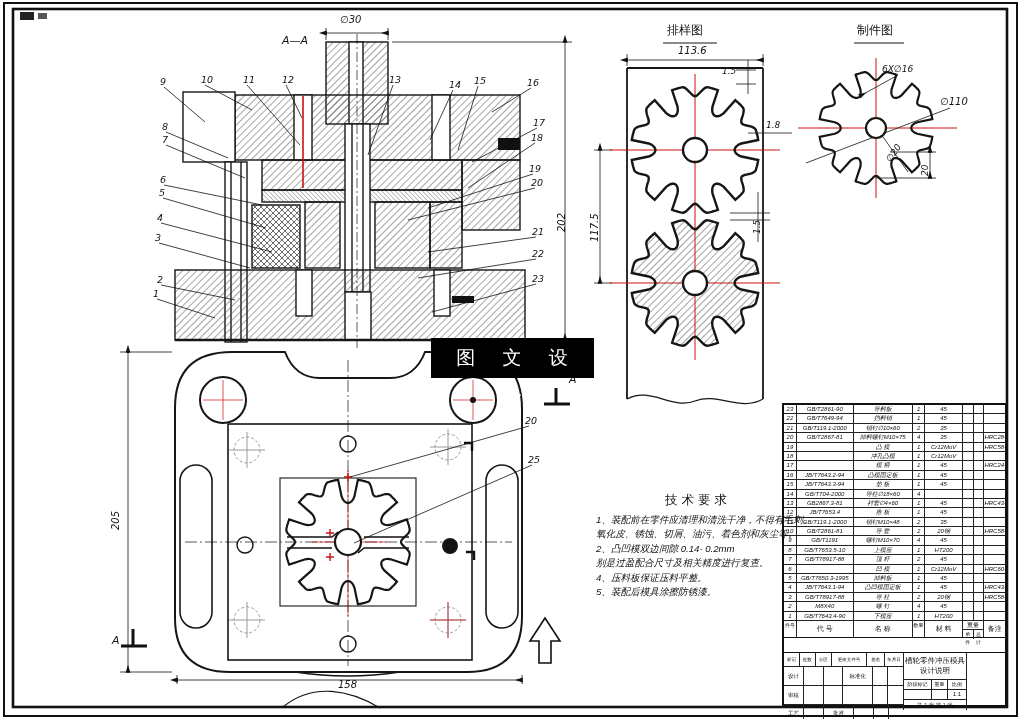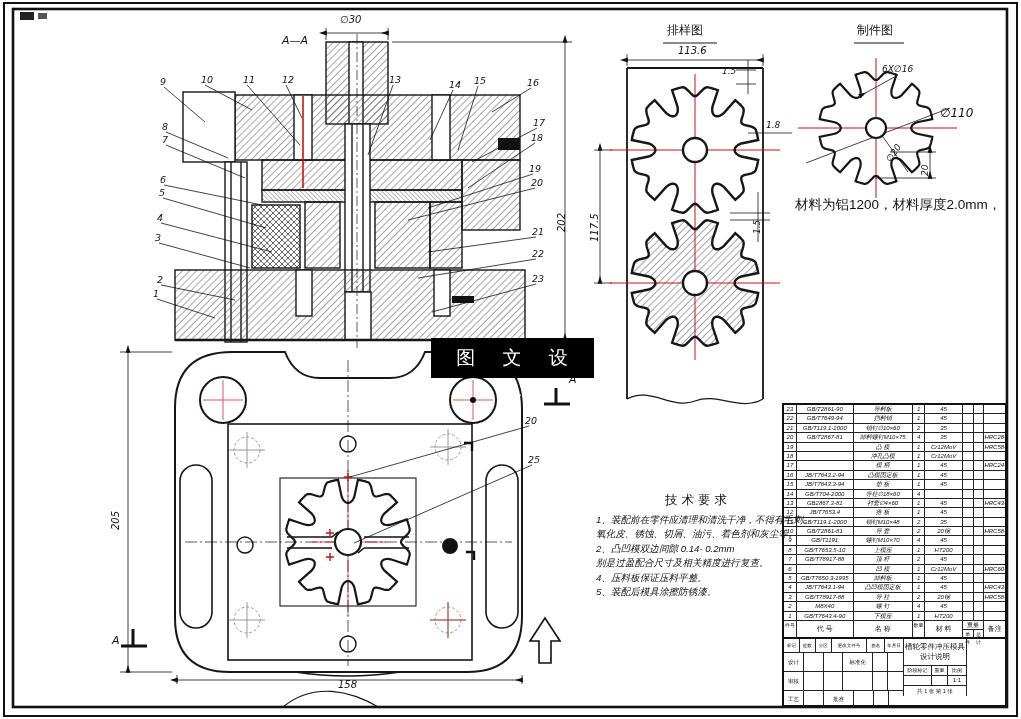--- a/index.html
+++ b/index.html
@@ -23,21 +23,21 @@
   .bc{border-right:1px solid #222;box-sizing:border-box;font-size:6px;line-height:8.4px;
       text-align:center;overflow:hidden;white-space:nowrap;font-style:italic;}
   .bc:last-child{border-right:none;}
   #bom-head{display:flex;height:17px;border-bottom:1.5px solid #111;box-sizing:border-box;}
   .hc{border-right:1px solid #222;box-sizing:border-box;font-size:7px;line-height:16px;text-align:center;overflow:hidden;}
   .wcol{width:22px;display:flex;flex-direction:column;border-right:1px solid #222;box-sizing:border-box;}
   .wtop{height:8px;font-size:6px;line-height:8px;text-align:center;border-bottom:1px solid #222;}
   .wbot{display:flex;height:9px;}
   .wbot div{width:50%;font-size:5px;line-height:8px;text-align:center;}
   .wbot div:first-child{border-right:1px solid #222;}
-  #tblock{display:flex;height:58px;border-top:1.5px solid #111;box-sizing:border-box;}
+  #tblock{display:flex;height:58px;border-top:1.5px solid #111;box-sizing:border-box;margin-top:14px;}
   .tb-left{width:120px;border-right:1px solid #222;box-sizing:border-box;}
   .tb-r{display:flex;border-bottom:1px solid #222;box-sizing:border-box;}
   .tb-c{border-right:1px solid #222;box-sizing:border-box;font-size:5.5px;text-align:center;overflow:hidden;}
   .tb-mid{width:64px;border-right:1px solid #222;box-sizing:border-box;display:flex;flex-direction:column;}
   #tb-title{height:40px;border-bottom:1px solid #222;font-size:7.5px;line-height:10px;text-align:center;
             display:flex;align-items:center;justify-content:center;padding:1px;box-sizing:border-box;}
   .mrow{display:flex;height:10px;border-bottom:1px solid #222;box-sizing:border-box;}
   .mrow div{font-size:5px;line-height:9px;text-align:center;border-right:1px solid #222;box-sizing:border-box;overflow:hidden;}
   .mrow div:last-child{border-right:none;}
   #tb-sheets{height:10px;font-size:5.5px;line-height:10px;text-align:center;}
@@ -277,30 +277,29 @@
 <span class="lbl" style="left:340px;top:14px">∅30</span>
 <span class="lbl rot" style="left:556px;top:232px">202</span>
 <span class="lbl rot" style="left:589px;top:242px">117.5</span>
 <span class="lbl cn" style="left:667px;top:22px;font-size:12px">排样图</span>
 <span class="lbl" style="left:678px;top:45px">113.6</span>
 <span class="lbl" style="left:722px;top:66px;font-size:9px">1.5</span>
 <span class="lbl" style="left:766px;top:120px;font-size:9px">1.8</span>
 <span class="lbl rot" style="left:752px;top:234px;font-size:9px">1.5</span>
 <span class="lbl cn" style="left:857px;top:22px;font-size:12px">制件图</span>
 <span class="lbl" style="left:882px;top:64px;font-size:9px">6X∅16</span>
-<span class="lbl" style="left:940px;top:106px;font-size:12px">∅110</span>
+<span class="lbl" style="left:940px;top:96px;font-size:10px">∅110</span>
 <span class="lbl" style="left:884px;top:148px;font-size:9px;transform:rotate(-55deg)">∅20</span>
 <span class="lbl rot" style="left:920px;top:176px;font-size:9px">20</span>
 <span class="lbl rot" style="left:110px;top:530px">205</span>
 <span class="lbl" style="left:338px;top:679px">158</span>
 <span class="lbl" style="left:112px;top:634px;font-size:11px">A</span>
 <span class="lbl" style="left:569px;top:373px;font-size:11px">A</span>
 
 <div id="mat-note">
-  <div>材料为铝1200，材料厚度2.0mm，</div>
 </div>
 
 <div id="tech">
   <div class="t">技术要求</div>
   <div id="tech-lines">
         <div class="ln">1、装配前在零件应清理和清洗干净，不得有毛刺、</div>
         <div class="ln">氧化皮、锈蚀、切屑、油污、着色剂和灰尘等。</div>
         <div class="ln">2、凸凹模双边间隙  0.14- 0.2mm</div>
         <div class="ln">别是过盈配合尺寸及相关精度进行复查。</div>
         <div class="ln">4、压料板保证压料平整。</div>

